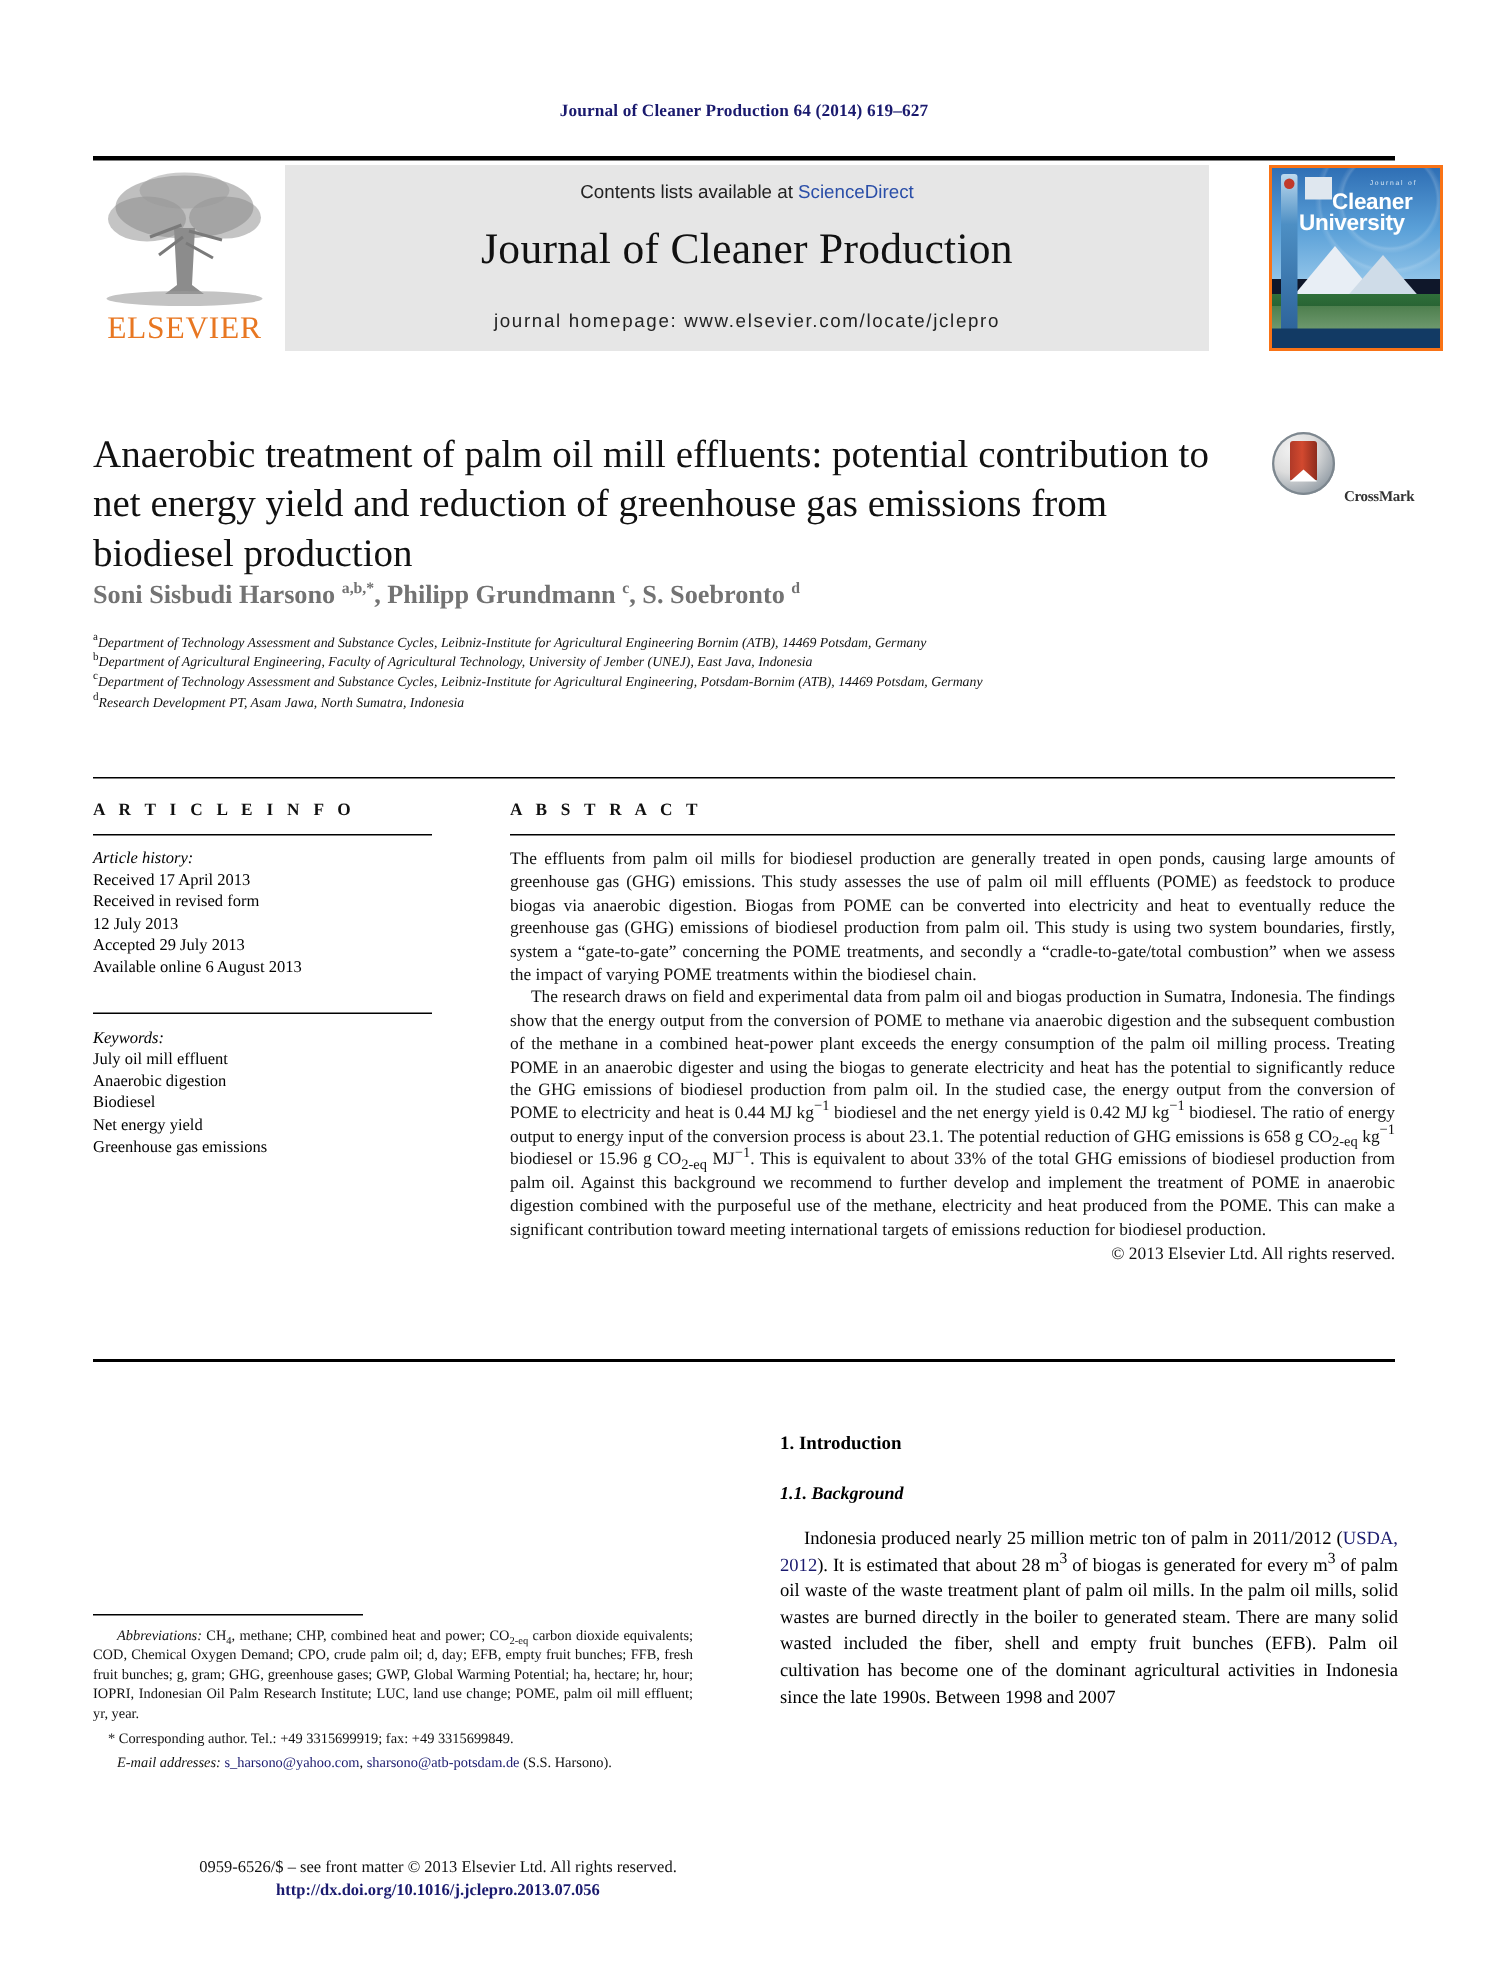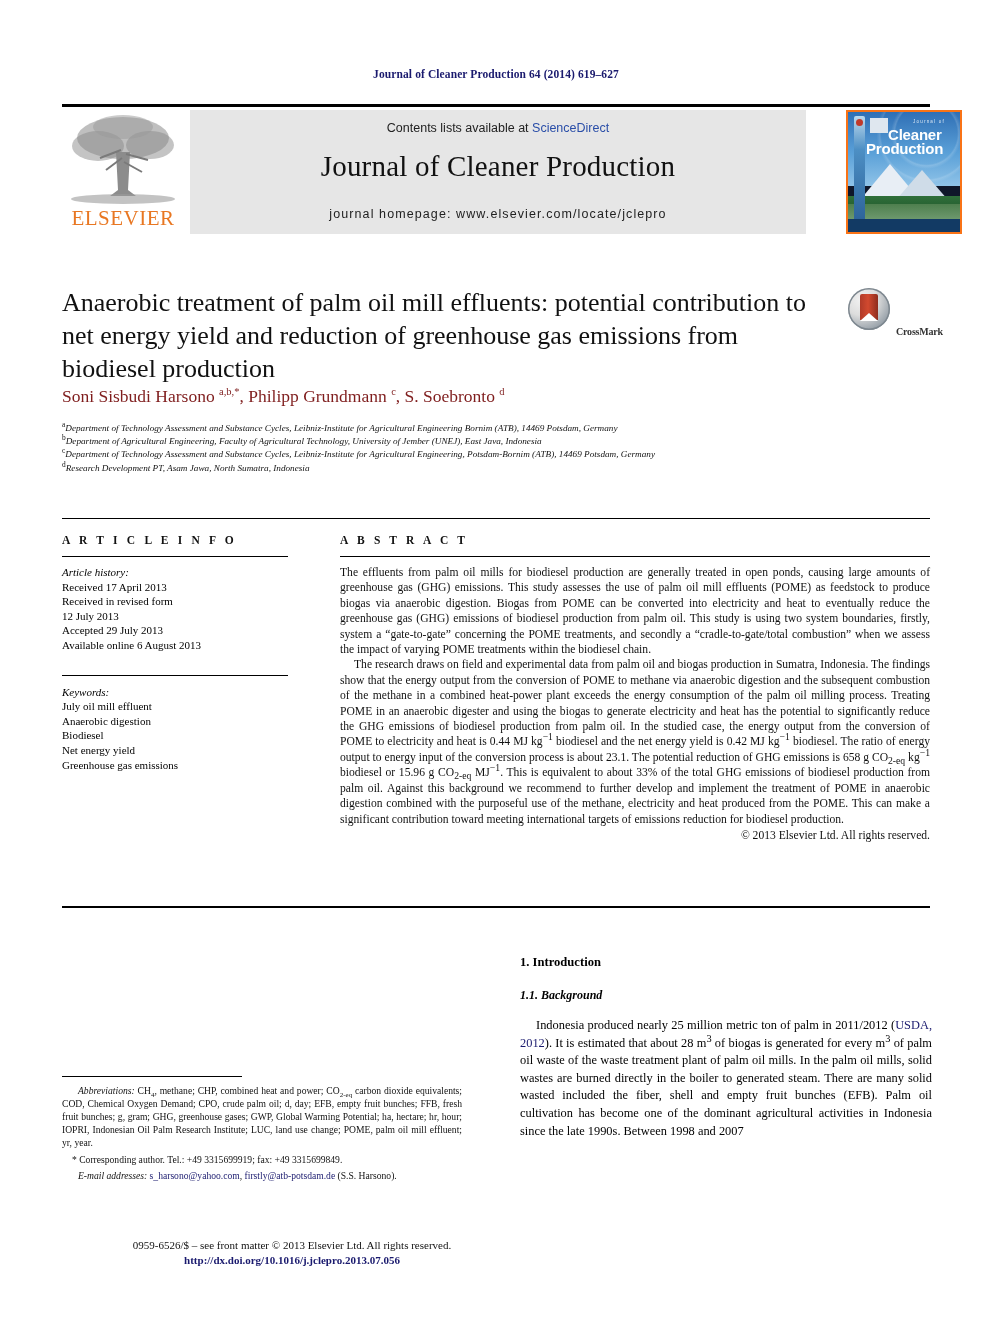--- a/index.html
+++ b/index.html
@@ -231,21 +231,22 @@
     letter-spacing: -0.2px;
     margin-top: 24px;
   }
 
   
   .authors {
     position: absolute;
     left: 62px; top: 386px;
     width: 800px;
     font-size: 17.5px;
-    color: #7f1d1d;
+    color: #737373;
+    font-weight: bold;
   }
   .authors sup { font-size: 10.5px; }
 
   .affiliations {
     position: absolute;
     left: 62px; top: 422px;
     width: 830px;
     font-size: 9.2px;
     font-style: italic;
     line-height: 13.2px;
@@ -416,21 +417,21 @@
         <div class="mtn a"></div>
         <div class="mtn b"></div>
       </div>
       <div class="cover-trees"></div>
       <div class="cover-water"></div>
       <div class="cover-strip"></div>
       <div class="cover-dot"></div>
       <div class="cover-elsbox"></div>
       <div class="cover-journalof">Journal of</div>
       <div class="cover-title1">Cleaner</div>
-      <div class="cover-title2">Production</div>
+      <div class="cover-title2">University</div>
       <div class="cover-footer"></div>
     </div>
   </div>
 
   <div class="title">Anaerobic treatment of palm oil mill effluents: potential contribution to net energy yield and reduction of greenhouse gas emissions from biodiesel production</div>
 
   <div class="crossmark">
     <div class="cm-circle">
       <div class="cm-book"></div>
       <div class="cm-notch"></div>
@@ -484,21 +485,21 @@
   <div class="intro">
     <div class="h1">1. Introduction</div>
     <div class="h2">1.1. Background</div>
     <p>Indonesia produced nearly 25 million metric ton of palm in 2011/2012 (<span class="cite">USDA, 2012</span>). It is estimated that about 28 m<sup>3</sup> of biogas is generated for every m<sup>3</sup> of palm oil waste of the waste treatment plant of palm oil mills. In the palm oil mills, solid wastes are burned directly in the boiler to generated steam. There are many solid wasted included the fiber, shell and empty fruit bunches (EFB). Palm oil cultivation has become one of the dominant agricultural activities in Indonesia since the late 1990s. Between 1998 and 2007</p>
   </div>
 
   <div class="footnote-rule"></div>
   <div class="footnotes">
     <span class="abbr"><i>Abbreviations:</i> CH<sub>4</sub>, methane; CHP, combined heat and power; CO<sub>2-eq</sub> carbon dioxide equivalents; COD, Chemical Oxygen Demand; CPO, crude palm oil; d, day; EFB, empty fruit bunches; FFB, fresh fruit bunches; g, gram; GHG, greenhouse gases; GWP, Global Warming Potential; ha, hectare; hr, hour; IOPRI, Indonesian Oil Palm Research Institute; LUC, land use change; POME, palm oil mill effluent; yr, year.</span>
     <span class="corr">* Corresponding author. Tel.: +49 3315699919; fax: +49 3315699849.</span>
-    <span class="email"><i>E-mail addresses:</i> <span class="link">s_harsono@yahoo.com</span>, <span class="link">firstly@atb-potsdam.de</span> <span>(S.S. Harsono).</span></span>
+    <span class="email"><i>E-mail addresses:</i> <span class="link">s_harsono@yahoo.com</span>, <span class="link">sharsono@atb-potsdam.de</span> <span>(S.S. Harsono).</span></span>
   </div>
 
   <div class="footer">
     <div class="issn">0959-6526/$ – see front matter © 2013 Elsevier Ltd. All rights reserved.</div>
     <div class="doi">http://dx.doi.org/10.1016/j.jclepro.2013.07.056</div>
   </div>
 
 </div>
 
 </body></html>

